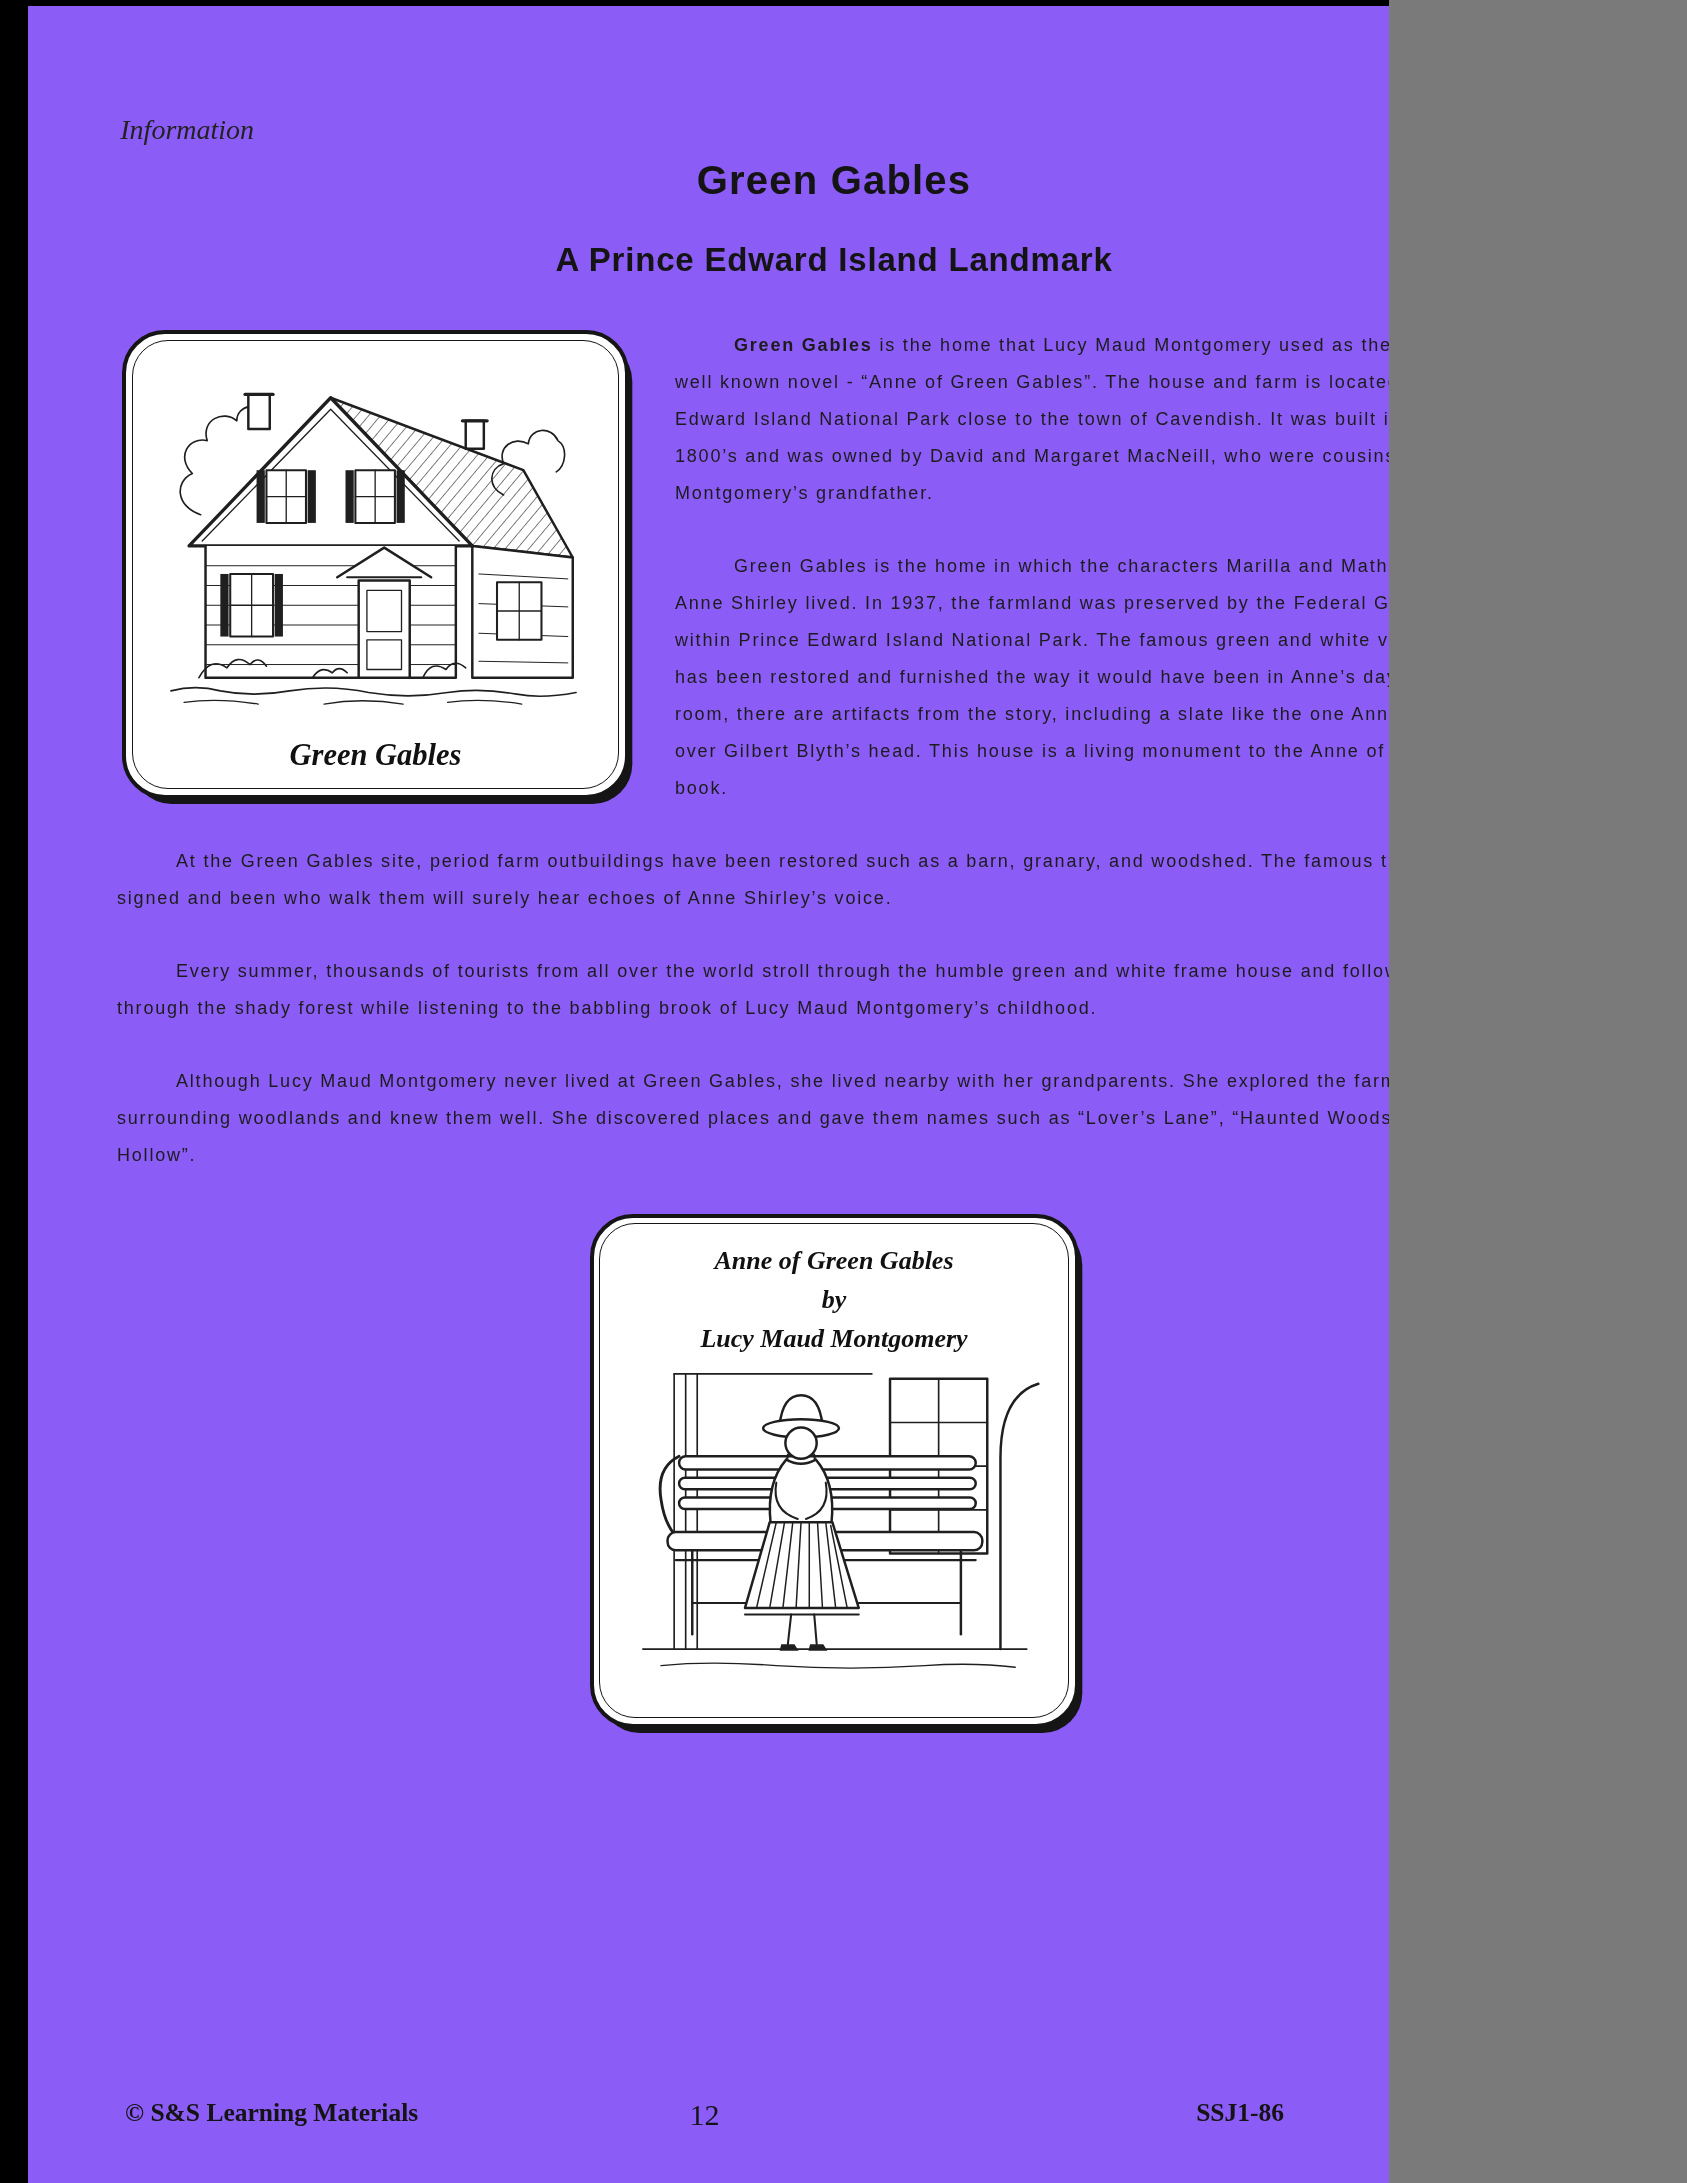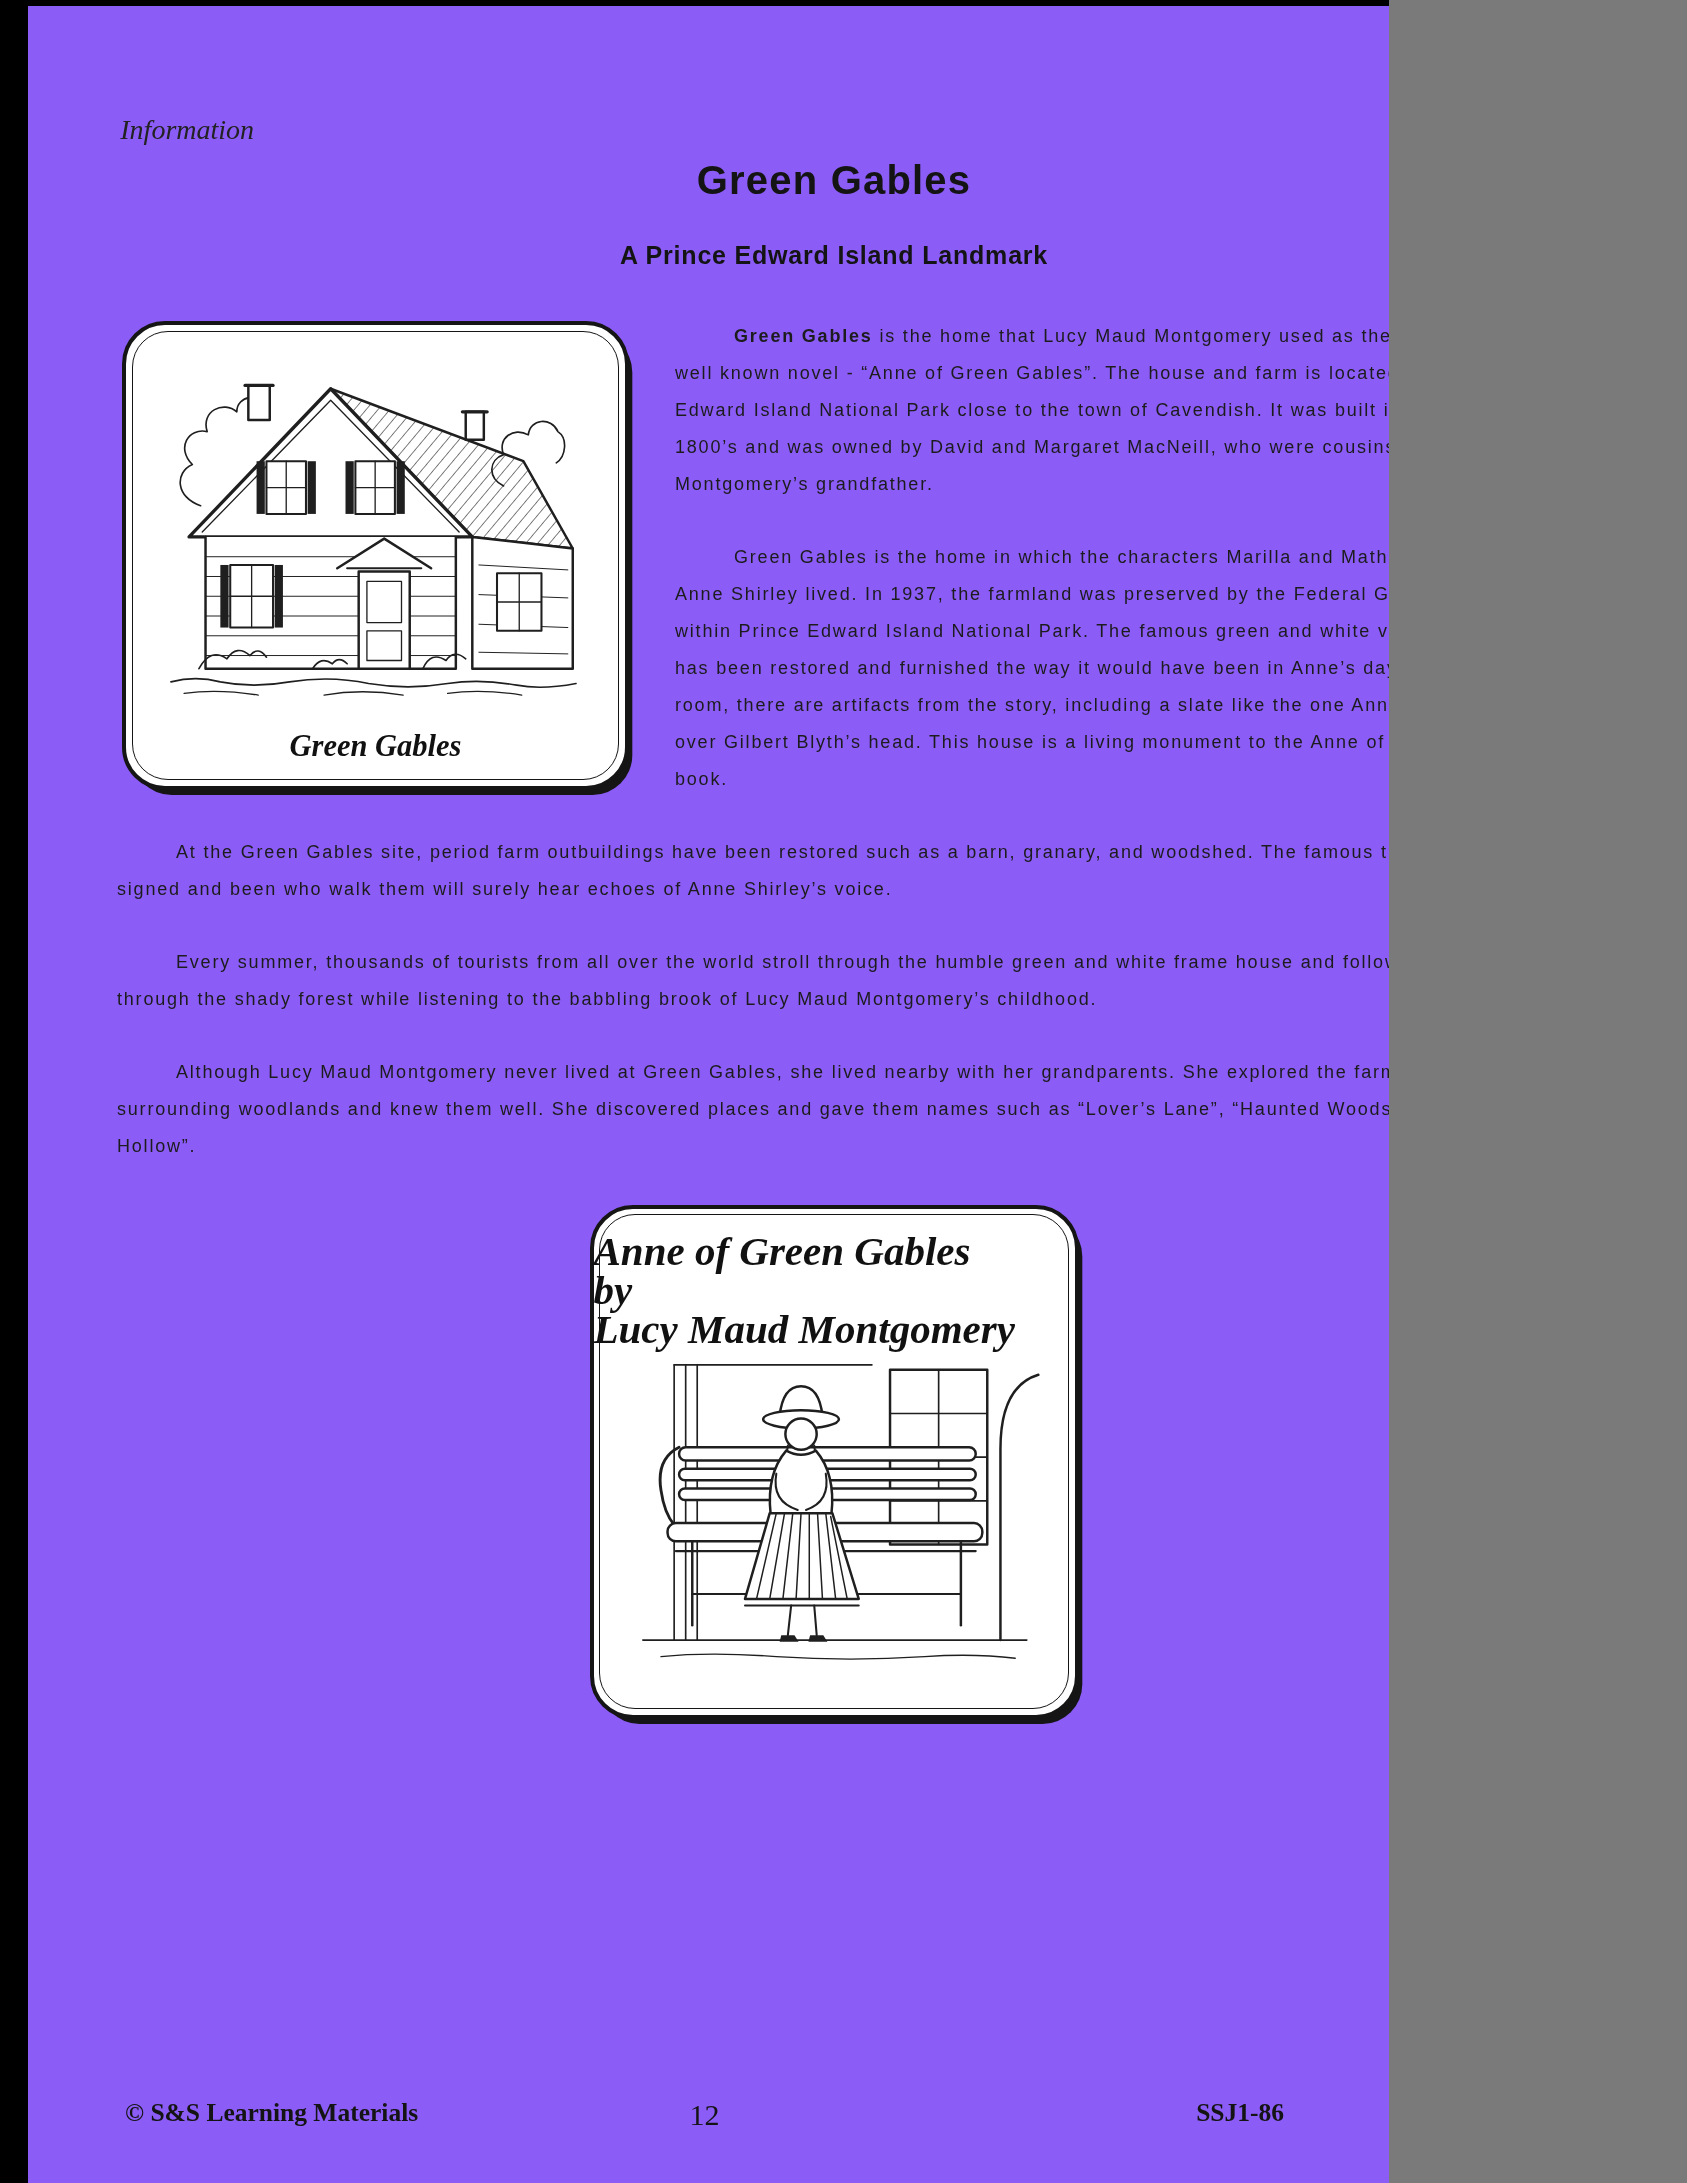--- a/index.html
+++ b/index.html
@@ -14,21 +14,21 @@
 
   .info-label{
     font-family:"Liberation Serif",serif;font-style:italic;font-size:28px;color:#222;
     margin:0 0 0 3.3px;
   }
   .title{
     text-align:center;font-weight:bold;font-size:40px;letter-spacing:1.2px;
     margin:11.5px 0 0;color:#141414;
   }
   .subtitle{
-    text-align:center;font-weight:bold;font-size:25px;letter-spacing:0.8px;
+    text-align:center;font-weight:bold;font-size:33px;letter-spacing:0.8px;
     margin:38px 0 48px;color:#141414;
   }
 
   .figure-frame{
     border:4.1px solid #151515;border-radius:43px;background:#fff;position:relative;
     box-shadow:6.6px 8.2px 0 -3.3px #151515;
   }
   .figure-frame .inner-line{
     position:absolute;inset:5.8px;border:1.6px solid #151515;border-radius:36px;pointer-events:none;
   }
@@ -42,22 +42,22 @@
   }
 
   .body-text p{
     margin:4px 0 36px;font-size:18px;line-height:37px;letter-spacing:1.8px;
     text-indent:59px;color:#1c1c1c;
   }
   .body-text b{font-weight:bold;}
 
   .figure2{width:481px;height:506px;margin:40px auto 0;clear:both;}
   .fig2-head{
-    margin-top:23px;font-family:"Liberation Serif",serif;
-    font-weight:bold;font-style:italic;font-size:41px;line-height:39px;color:#111;
+    margin-top:23px;text-align:center;font-family:"Liberation Serif",serif;
+    font-weight:bold;font-style:italic;font-size:26px;line-height:39px;color:#111;
   }
   .figure2 svg{display:block;margin:1.6px auto 0;}
 
   .footer{
     position:absolute;left:125px;right:105px;top:2098px;
     display:flex;justify-content:space-between;align-items:baseline;
     font-family:"Liberation Serif",serif;font-weight:bold;font-size:25.5px;color:#141414;
   }
   .footer .page-num{
     position:absolute;left:50%;transform:translateX(-50%);

